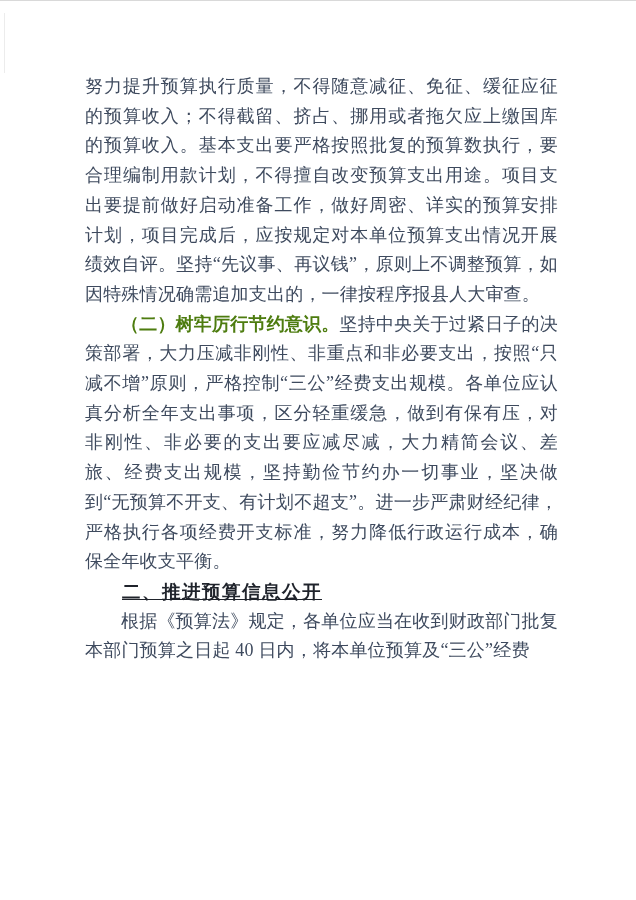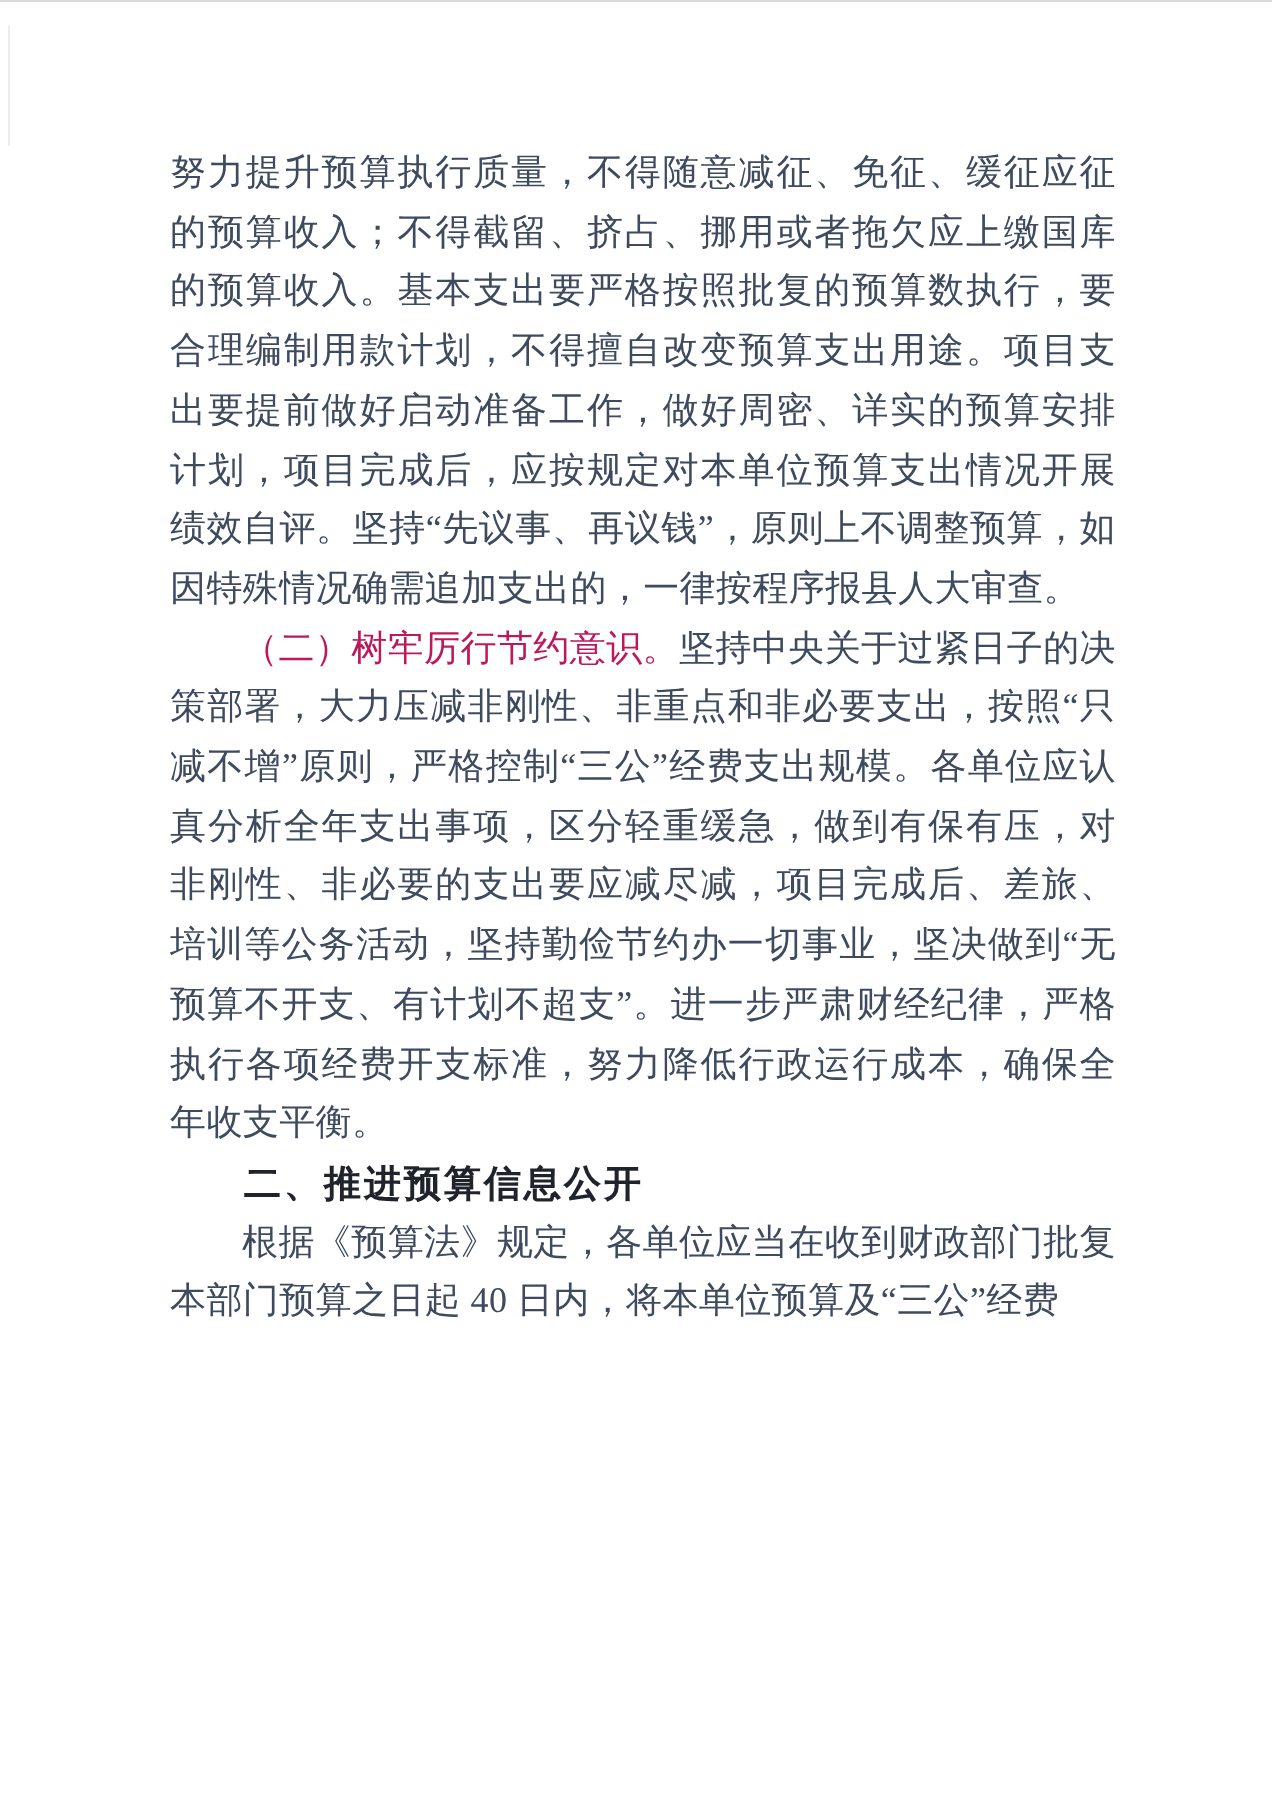--- a/index.html
+++ b/index.html
@@ -38,34 +38,35 @@
   .para {
     margin: 0;
     padding: 0;
     text-indent: 2em;
     letter-spacing: 0.2px;
   }
   .para.no-indent {
     text-indent: 0;
   }
   .para-lead {
-    font-weight: normal;
-    color: #be185d;
+    font-weight: bold;
+    color: #4d7c0f;
   }
   .section-heading {
     margin: 0;
     padding: 0;
     text-indent: 2em;
     font-family: "Liberation Sans", sans-serif;
     font-weight: bold;
     font-size: 18.5px;
     line-height: 29.7px;
     color: #1f232b;
     letter-spacing: 1.5px;
     text-align: left;
+    text-decoration: underline;
   }
   .page-number {
     position: absolute;
     top: 812px;
     left: 0;
     width: 100%;
     text-align: center;
     font-family: "Liberation Serif", serif;
     font-size: 14px;
     color: #4b4f56;
@@ -77,21 +78,21 @@
 <div class="page">
   <div class="page-left-edge"></div>
 
   <div class="content">
 
     <p class="para no-indent">
       <span>努力提升预算执行质量，不得随意减征、免征、缓征应征的预算收入；不得截留、挤占、挪用或者拖欠应上缴国库的预算收入。基本支出要严格按照批复的预算数执行，要合理编制用款计划，不得擅自改变预算支出用途。项目支出要提前做好启动准备工作，做好周密、详实的预算安排计划，项目完成后，应按规定对本单位预算支出情况开展绩效自评。坚持“先议事、再议钱”，原则上不调整预算，如因特殊情况确需追加支出的，一律按程序报县人大审查。</span>
     </p>
 
     <p class="para">
-      <span class="para-lead">（二）树牢厉行节约意识。</span><span>坚持中央关于过紧日子的决策部署，大力压减非刚性、非重点和非必要支出，按照“只减不增”原则，严格控制“三公”经费支出规模。各单位应认真分析全年支出事项，区分轻重缓急，做到有保有压，对非刚性、非必要的支出要应减尽减，项目完成后、差旅、培训等公务活动，坚持勤俭节约办一切事业，坚决做到“无预算不开支、有计划不超支”。进一步严肃财经纪律，严格执行各项经费开支标准，努力降低行政运行成本，确保全年收支平衡。</span>
+      <span class="para-lead">（二）树牢厉行节约意识。</span><span>坚持中央关于过紧日子的决策部署，大力压减非刚性、非重点和非必要支出，按照“只减不增”原则，严格控制“三公”经费支出规模。各单位应认真分析全年支出事项，区分轻重缓急，做到有保有压，对非刚性、非必要的支出要应减尽减，大力精简会议、差旅、经费支出规模，坚持勤俭节约办一切事业，坚决做到“无预算不开支、有计划不超支”。进一步严肃财经纪律，严格执行各项经费开支标准，努力降低行政运行成本，确保全年收支平衡。</span>
     </p>
 
 
     <h2 class="section-heading">二、推进预算信息公开</h2>
 
     <p class="para">
       <span>根据《预算法》规定，各单位应当在收到财政部门批复本部门预算之日起 40 日内，将本单位预算及“三公”经费</span>
     </p>
 
   </div>

